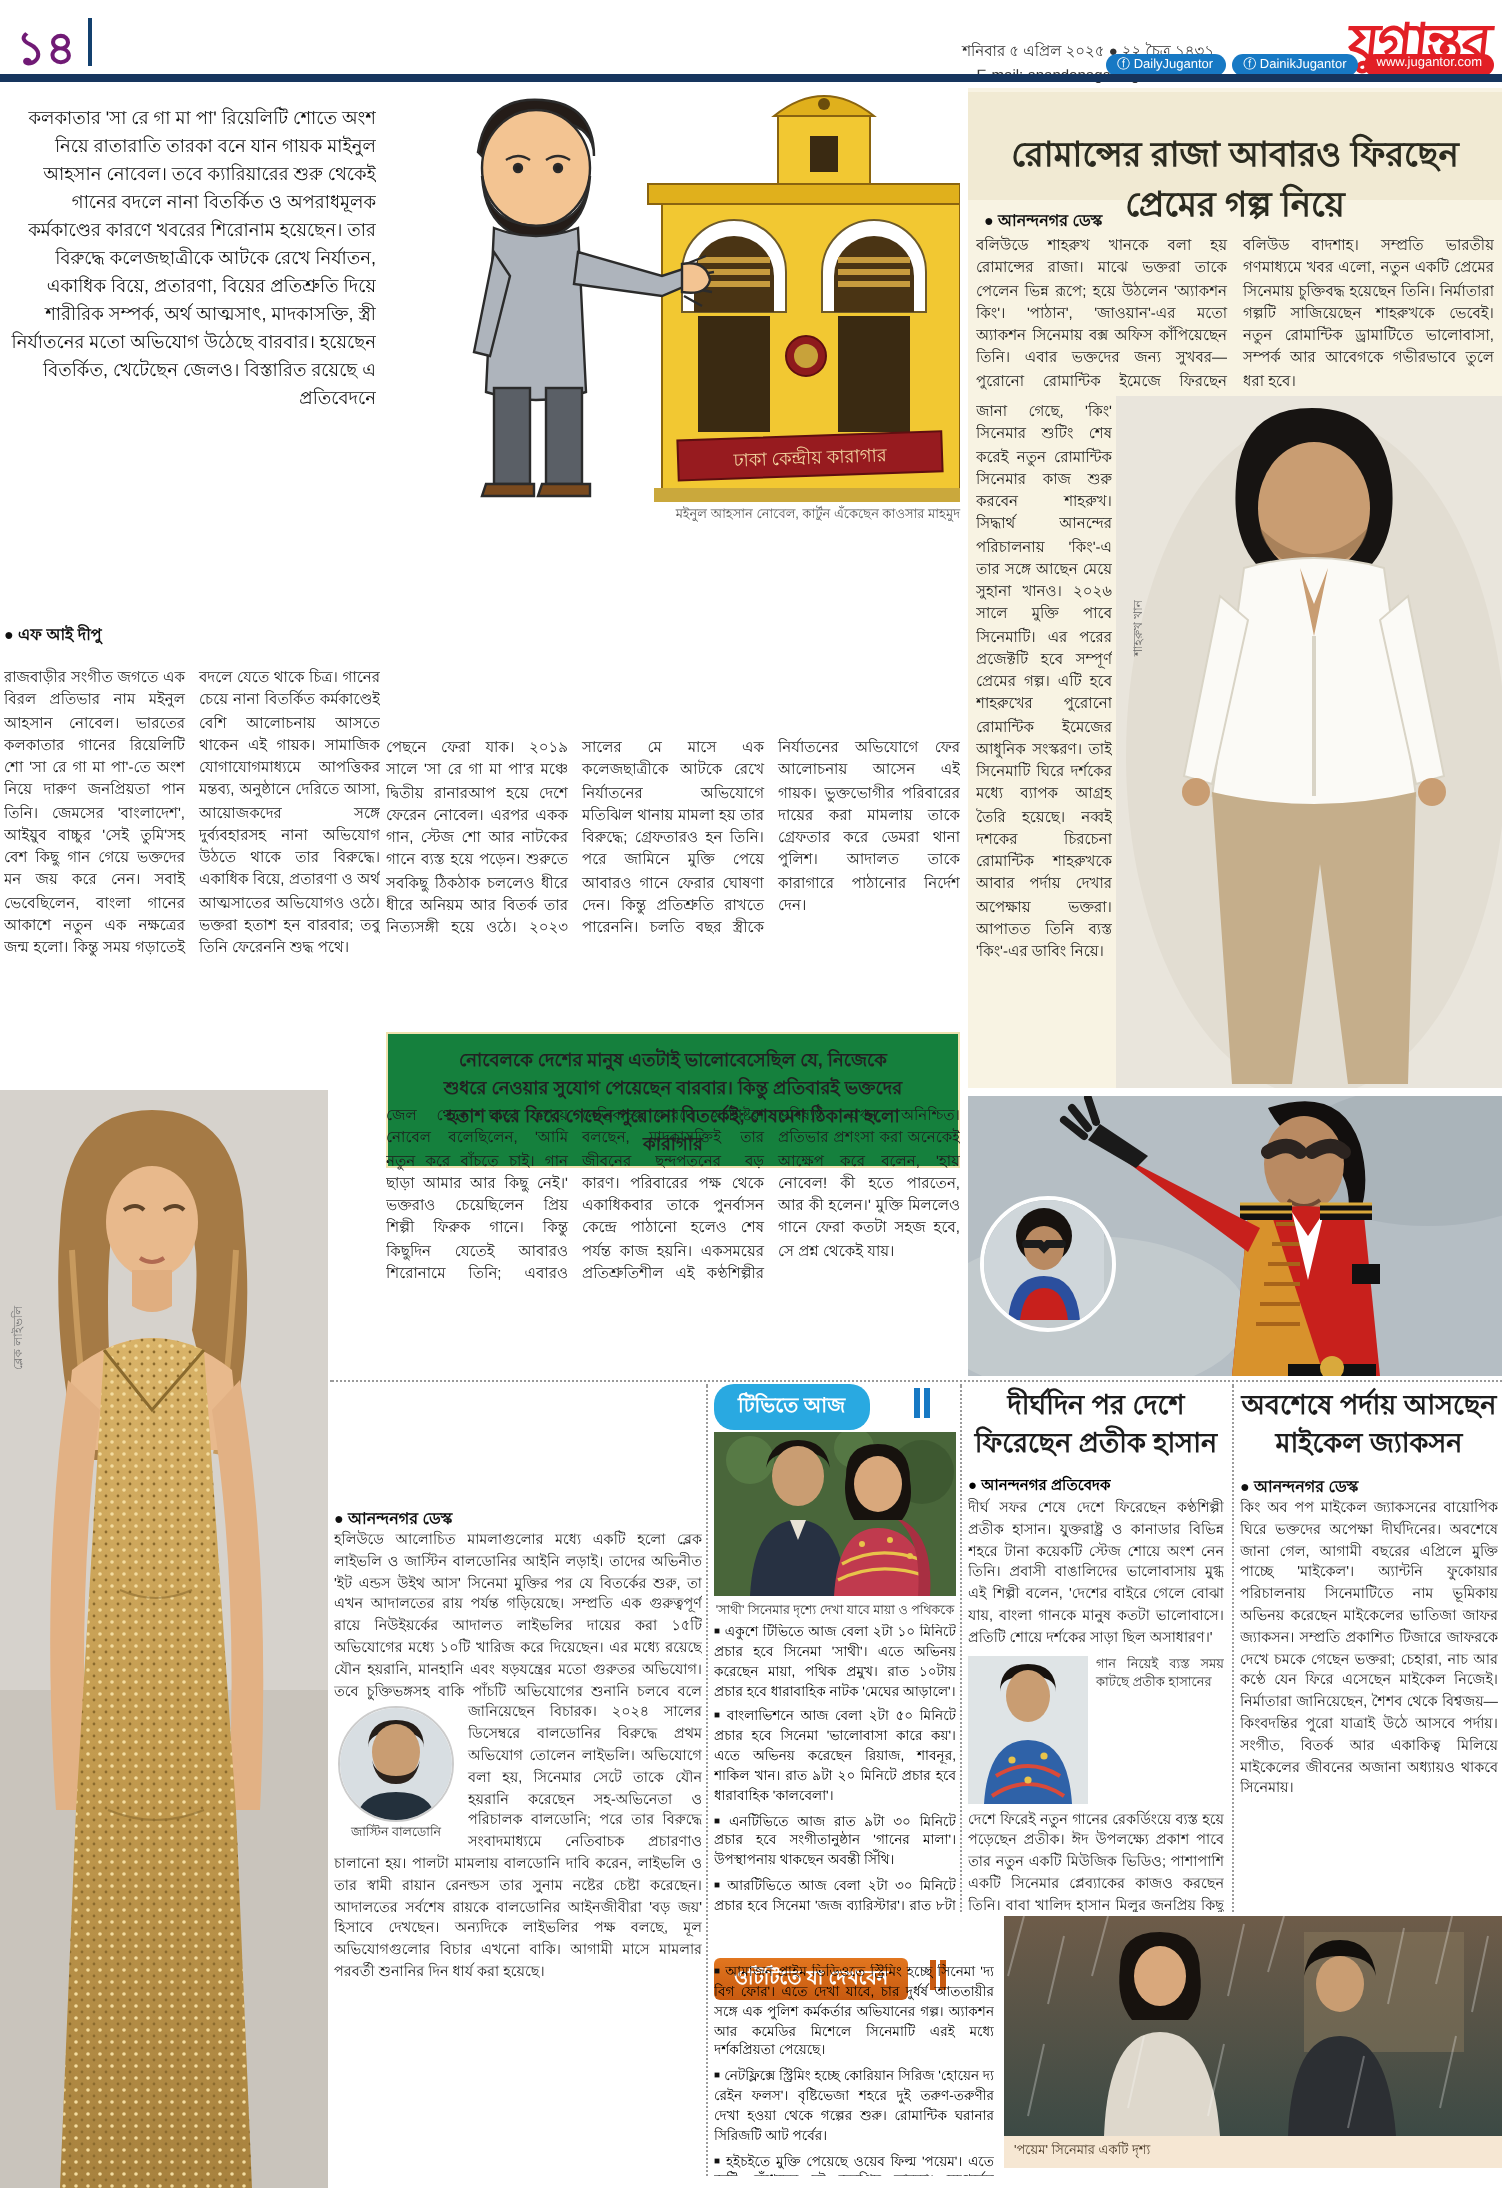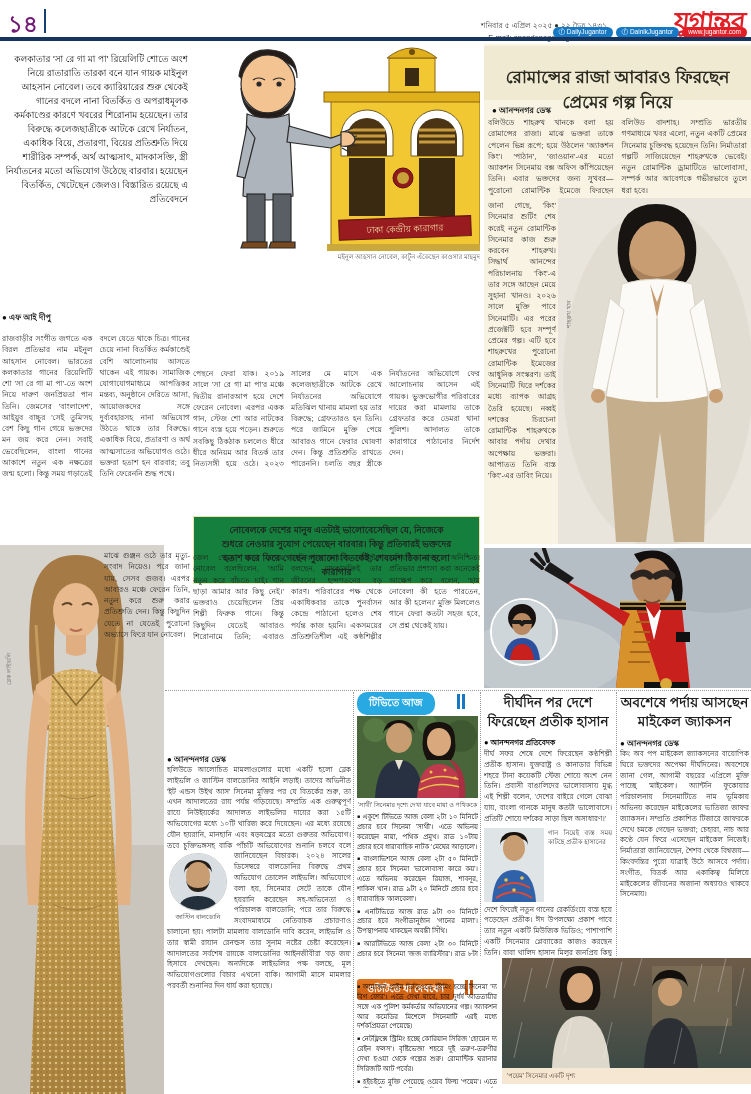--- a/index.html
+++ b/index.html
@@ -93,21 +93,20 @@
   <div class="abs pills">
     <span class="pill"><span>ⓕ</span> <span>DailyJugantor</span></span>
     <span class="pill"><span>ⓕ</span> <span>DainikJugantor</span></span>
     <span class="pill red"><span>www.jugantor.com</span></span>
   </div>
   <div class="abs hdr-rule"></div>
 
   <div class="abs lead-intro">কলকাতার 'সা রে গা মা পা' রিয়েলিটি শোতে অংশ নিয়ে রাতারাতি তারকা বনে যান গায়ক মাইনুল আহসান নোবেল। তবে ক্যারিয়ারের শুরু থেকেই গানের বদলে নানা বিতর্কিত ও অপরাধমূলক কর্মকাণ্ডের কারণে খবরের শিরোনাম হয়েছেন। তার বিরুদ্ধে কলেজছাত্রীকে আটকে রেখে নির্যাতন, একাধিক বিয়ে, প্রতারণা, বিয়ের প্রতিশ্রুতি দিয়ে শারীরিক সম্পর্ক, অর্থ আত্মসাৎ, মাদকাসক্তি, স্ত্রী নির্যাতনের মতো অভিযোগ উঠেছে বারবার। হয়েছেন বিতর্কিত, খেটেছেন জেলও। বিস্তারিত রয়েছে এ প্রতিবেদনে</div>
   <div class="abs lead-byline byline">● এফ আই দীপু</div>
   <div class="abs left-body bt">রাজবাড়ীর সংগীত জগতে এক বিরল প্রতিভার নাম মইনুল আহসান নোবেল। ভারতের কলকাতার গানের রিয়েলিটি শো 'সা রে গা মা পা'-তে অংশ নিয়ে দারুণ জনপ্রিয়তা পান তিনি। জেমসের 'বাংলাদেশ', আইয়ুব বাচ্চুর 'সেই তুমি'সহ বেশ কিছু গান গেয়ে ভক্তদের মন জয় করে নেন। সবাই ভেবেছিলেন, বাংলা গানের আকাশে নতুন এক নক্ষত্রের জন্ম হলো। কিন্তু সময় গড়াতেই বদলে যেতে থাকে চিত্র। গানের চেয়ে নানা বিতর্কিত কর্মকাণ্ডেই বেশি আলোচনায় আসতে থাকেন এই গায়ক। সামাজিক যোগাযোগমাধ্যমে আপত্তিকর মন্তব্য, অনুষ্ঠানে দেরিতে আসা, আয়োজকদের সঙ্গে দুর্ব্যবহারসহ নানা অভিযোগ উঠতে থাকে তার বিরুদ্ধে। একাধিক বিয়ে, প্রতারণা ও অর্থ আত্মসাতের অভিযোগও ওঠে। ভক্তরা হতাশ হন বারবার; তবু তিনি ফেরেননি শুদ্ধ পথে।</div>
-  <div class="abs left-body2 bt">মাঝে গুঞ্জন ওঠে তার মৃত্যু-সংবাদ নিয়েও। পরে জানা যায়, সেসব গুজব। এরপর আবারও মঞ্চে ফেরেন তিনি, নতুন করে শুরু করার প্রতিশ্রুতি দেন। কিন্তু কিছুদিন যেতে না যেতেই পুরোনো অভ্যাসে ফিরে যান নোবেল।</div>
 
   <div class="abs cartoon">
     <svg width="287" height="206" viewBox="0 0 287 206">
 
       <rect x="138" y="54" width="149" height="146" fill="#f2c832" stroke="#8a6410"></rect>
       <rect x="131" y="46" width="156" height="10" fill="#e0b01c" stroke="#8a6410"></rect>
       <rect x="196" y="12" width="46" height="34" fill="#f2c832" stroke="#8a6410"></rect>
       <path d="M194 12 Q219 -8 244 12 Z" fill="#e0b01c" stroke="#8a6410"></path>
       <circle cx="219" cy="6" r="3" fill="#6b4d0c"></circle>
       <rect x="212" y="22" width="14" height="18" fill="#3a2a12"></rect>

